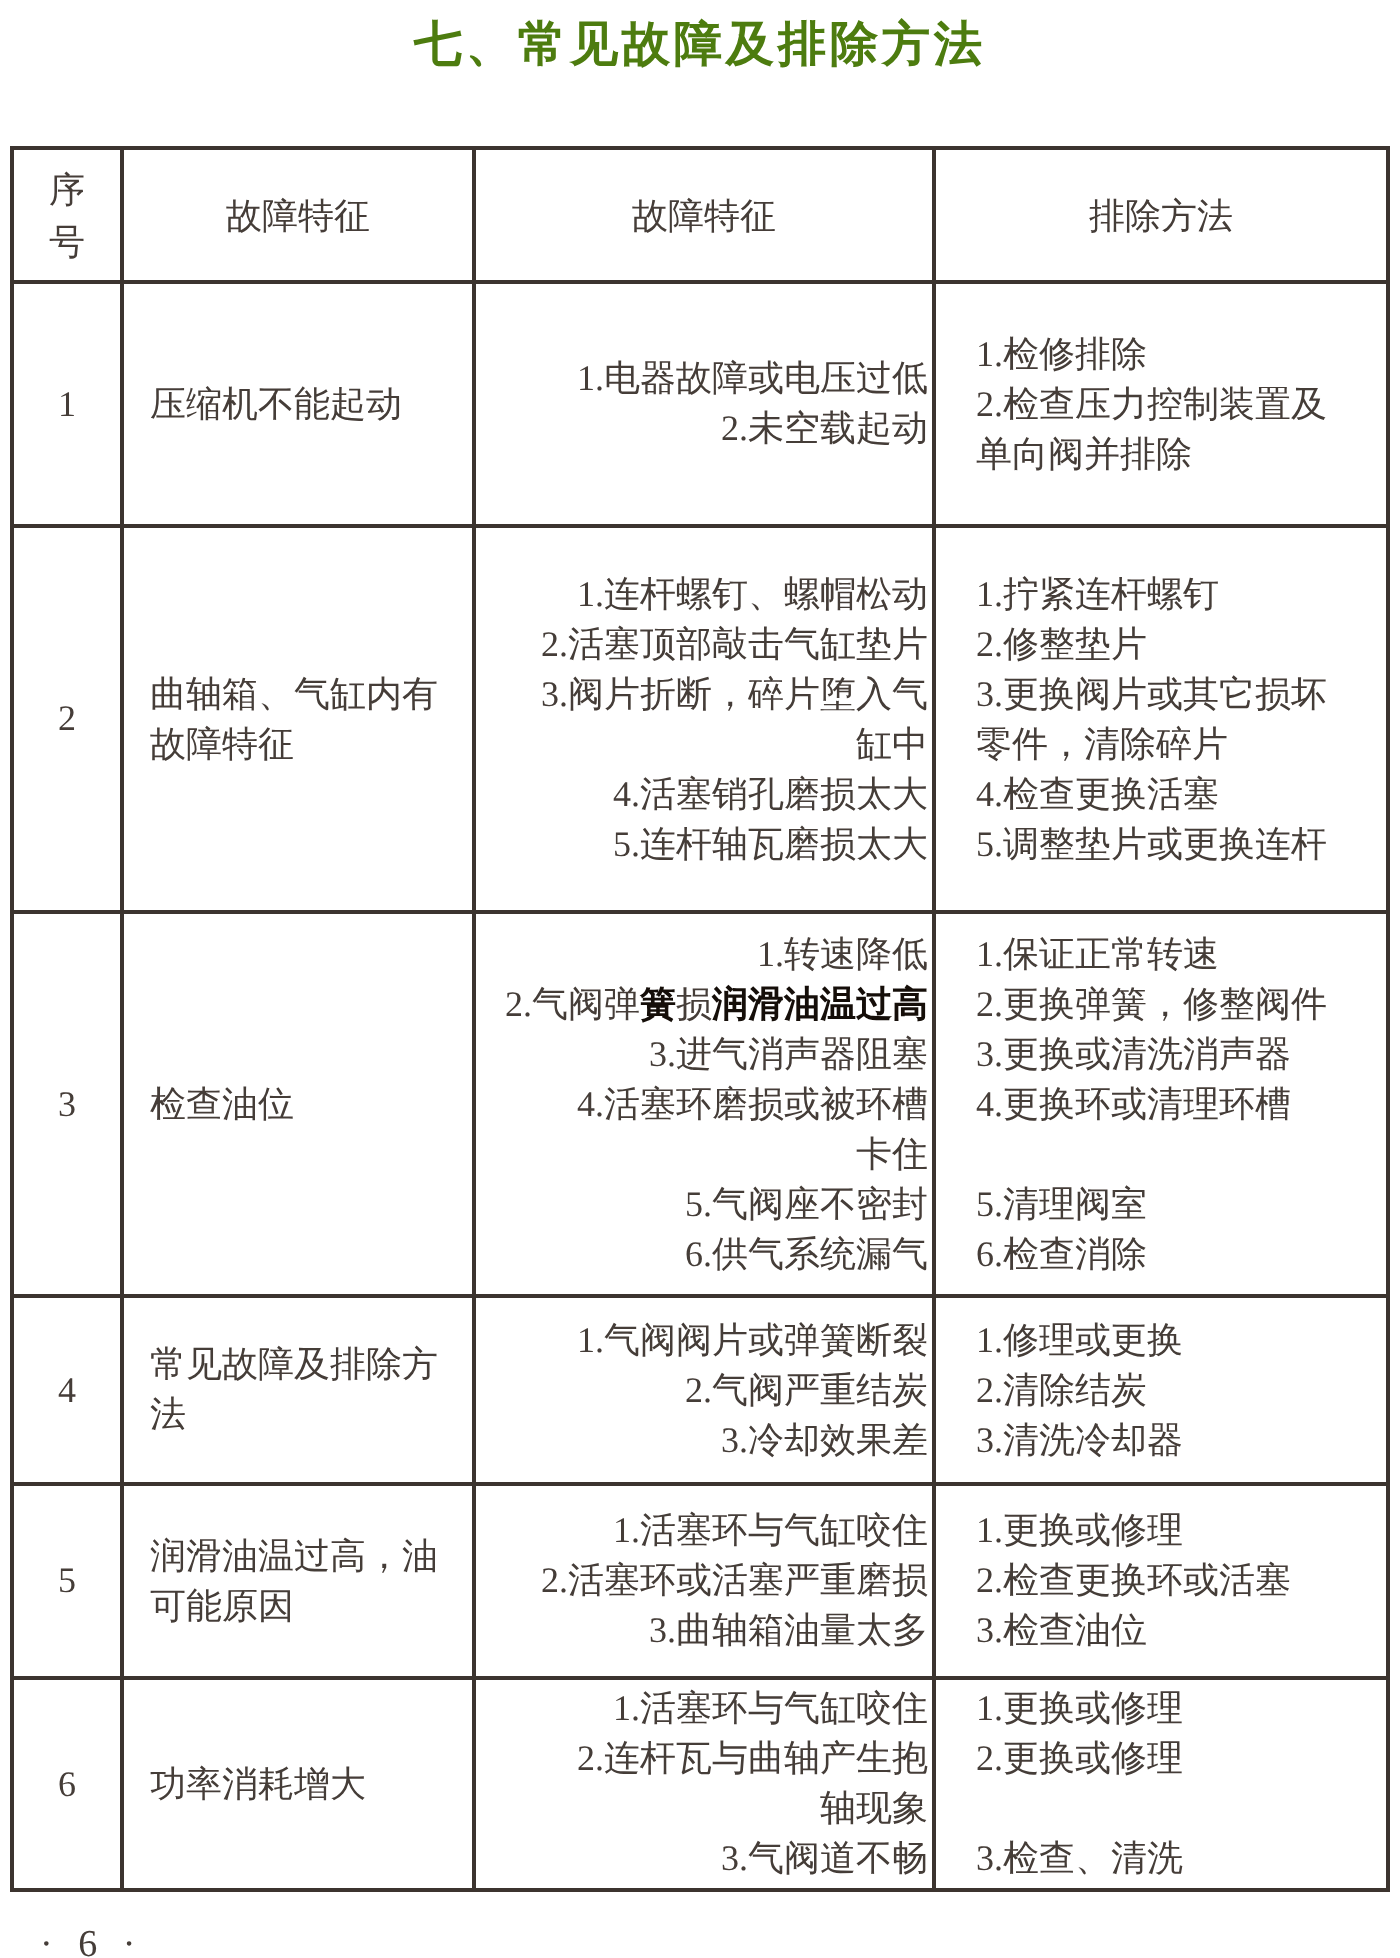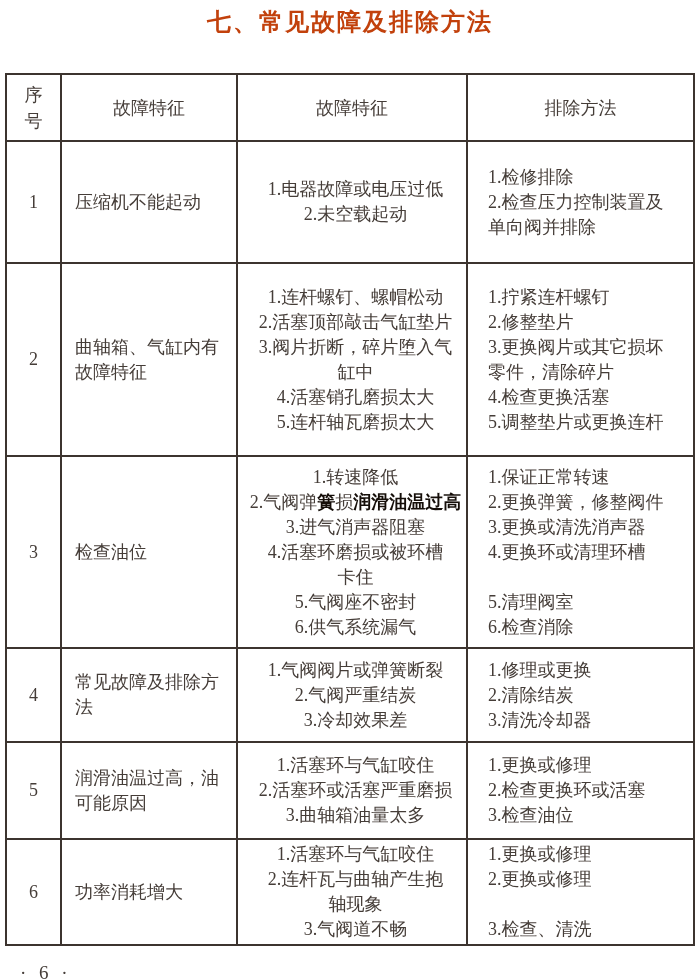--- a/index.html
+++ b/index.html
@@ -14,21 +14,21 @@
     font-family: "Liberation Serif", "DejaVu Serif", serif;
     color: #453d38;
   }
   .page-title {
     margin: 6px 0 0 0;
     font-family: "DejaVu Sans", "Liberation Sans", sans-serif;
     font-size: 24px;
     font-weight: bold;
     letter-spacing: 2px;
     text-align: center;
-    color: #c2410c;
+    color: #4d7c0f;
     line-height: 32px;
     white-space: nowrap;
   }
   table.fault-table {
     border-collapse: collapse;
     table-layout: fixed;
     width: 688px;
     margin: 35px 0 0 5px;
   }
   .fault-table th, .fault-table td {
@@ -55,21 +55,21 @@
   .fault-table td.cell-no {
     text-align: center;
   }
   .fault-table td.cell-fault {
     text-align: left;
     padding-left: 13px;
     padding-right: 5px;
     margin-top: 11px;
   }
   .fault-table td.cell-causes {
-    text-align: center;
+    text-align: right;
     padding-left: 9px;
     padding-right: 2px;
   }
   .fault-table td.cell-remedies {
     text-align: left;
     padding-left: 20px;
     padding-right: 2px;
   }
   .bold-run {
     font-weight: bold;

